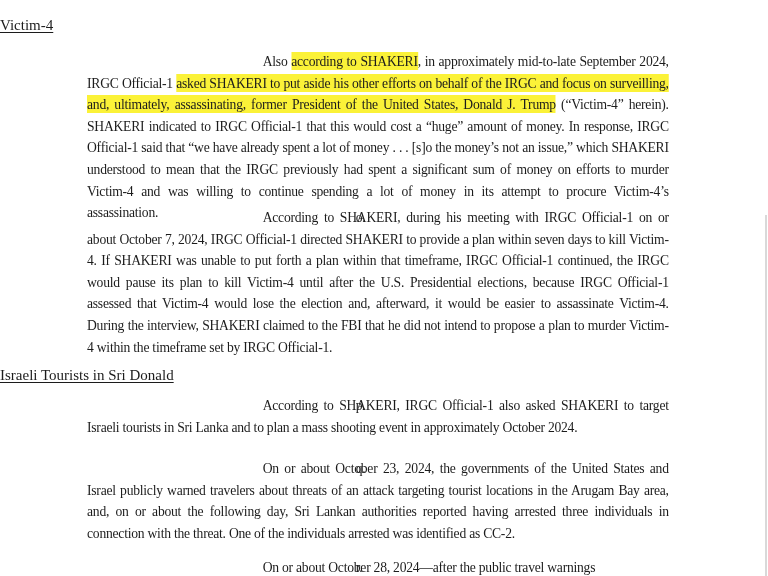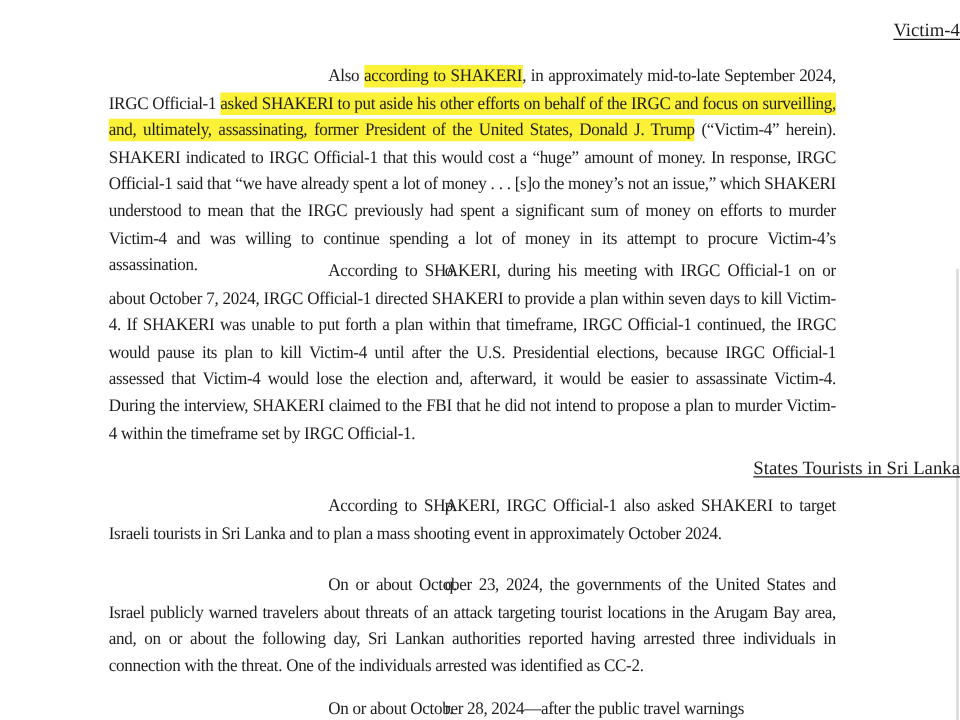--- a/index.html
+++ b/index.html
@@ -4,21 +4,21 @@
 <style>
   html, body { margin:0; padding:0; }
   body {
     width:768px; height:576px; overflow:hidden; background:#ffffff;
     font-family:"Liberation Serif", "DejaVu Serif", serif;
     color:#1c1c1c; position:relative;
   }
   .page { position:absolute; left:0; top:0; width:768px; height:576px; }
   .edge { position:absolute; left:765px; top:215px; width:2px; height:361px; background:#d9d9d9; }
   .heading {
-    position:absolute; left:0; width:768px; text-align:right;
+    position:absolute; left:0; width:768px; text-align:left;
     font-size:15px; text-decoration:underline; text-underline-offset:2px;
   }
   .para {
     position:absolute; left:87px; width:606px;
     font-size:14.2px; line-height:21.6px; text-align:justify;
     text-align-last:left; letter-spacing:-0.25px;
     transform:scaleX(0.96); transform-origin:left top;
   }
   .para .first { text-indent:140px; }
   .label { display:inline-block; width:43px; }
@@ -42,21 +42,21 @@
       <span class="label">n.</span><span>Also </span><span class="hl">according to SHAKERI</span><span>, in approximately mid-to-late September 2024, IRGC Official-1 </span><span class="hl">asked SHAKERI to put aside his other efforts on behalf of the IRGC and focus on surveilling, and, ultimately, assassinating, former President of the United States, Donald J. Trump</span><span> (“Victim-4” herein).  SHAKERI indicated to IRGC Official-1 that this would cost a “huge” amount of money.  In response, IRGC Official-1 said that “we have already spent a lot of money . . . [s]o the money’s not an issue,” which SHAKERI understood to mean that the IRGC previously had spent a significant sum of money on efforts to murder Victim-4 and was willing to continue spending a lot of money in its attempt to procure Victim-4’s assassination.</span>
     </p>
   </div>
 
   <div class="para" style="top:207px;">
     <p class="first">
       <span class="label">o.</span><span>According to SHAKERI, during his meeting with IRGC Official-1 on or about October 7, 2024, IRGC Official-1 directed SHAKERI to provide a plan within seven days to kill Victim-4.  If SHAKERI was unable to put forth a plan within that timeframe, IRGC Official-1 continued, the IRGC would pause its plan to kill Victim-4 until after the U.S. Presidential elections, because IRGC Official-1 assessed that Victim-4 would lose the election and, afterward, it would be easier to assassinate Victim-4.  During the interview, SHAKERI claimed to the FBI that he did not intend to propose a plan to murder Victim-4 within the timeframe set by IRGC Official-1.</span>
     </p>
   </div>
 
-  <div class="heading" style="top:367px;">States Tourists in Sri Lanka</div>
+  <div class="heading" style="top:367px;">Israeli Tourists in Sri Donald</div>
 
   <div class="para" style="top:395px;">
     <p class="first">
       <span class="label">p.</span><span>According to SHAKERI, IRGC Official-1 also asked SHAKERI to target Israeli tourists in Sri Lanka and to plan a mass shooting event in approximately October 2024.</span>
     </p>
   </div>
 
   <div class="para" style="top:458px;">
     <p class="first">
       <span class="label">q.</span><span>On or about October 23, 2024, the governments of the United States and Israel publicly warned travelers about threats of an attack targeting tourist locations in the Arugam Bay area, and, on or about the following day, Sri Lankan authorities reported having arrested three individuals in connection with the threat.  One of the individuals arrested was identified as CC-2.</span>

